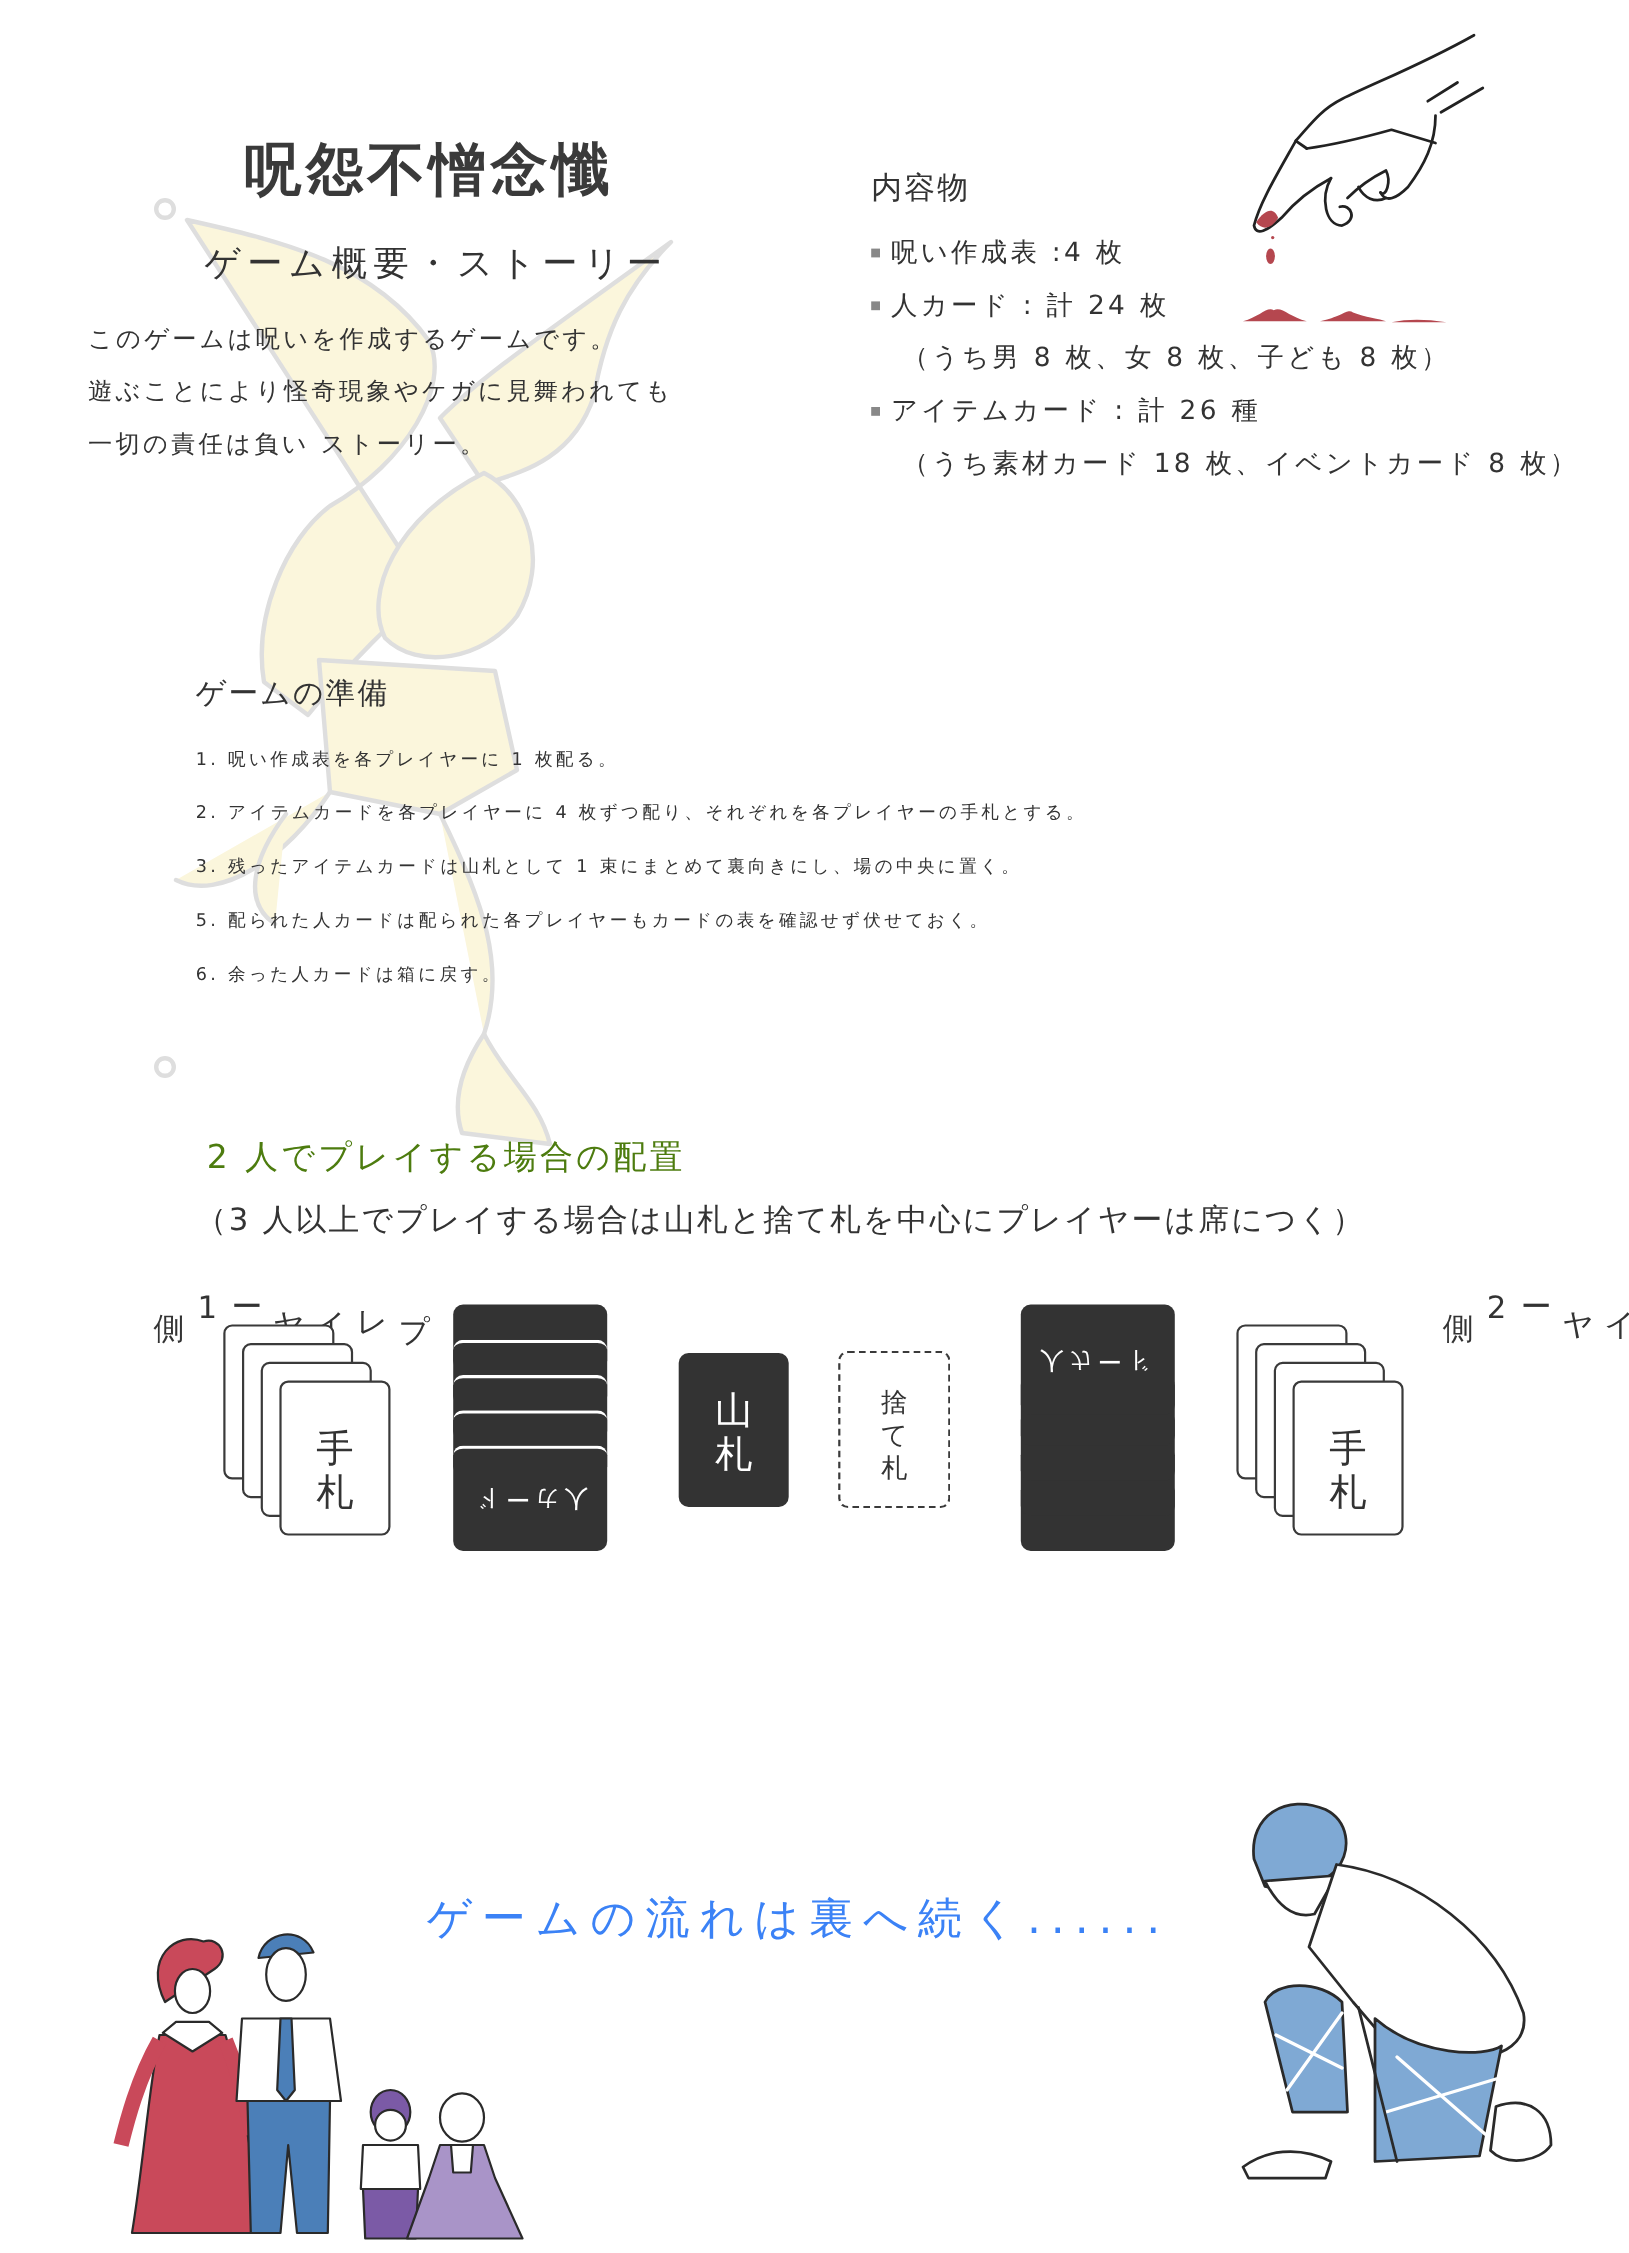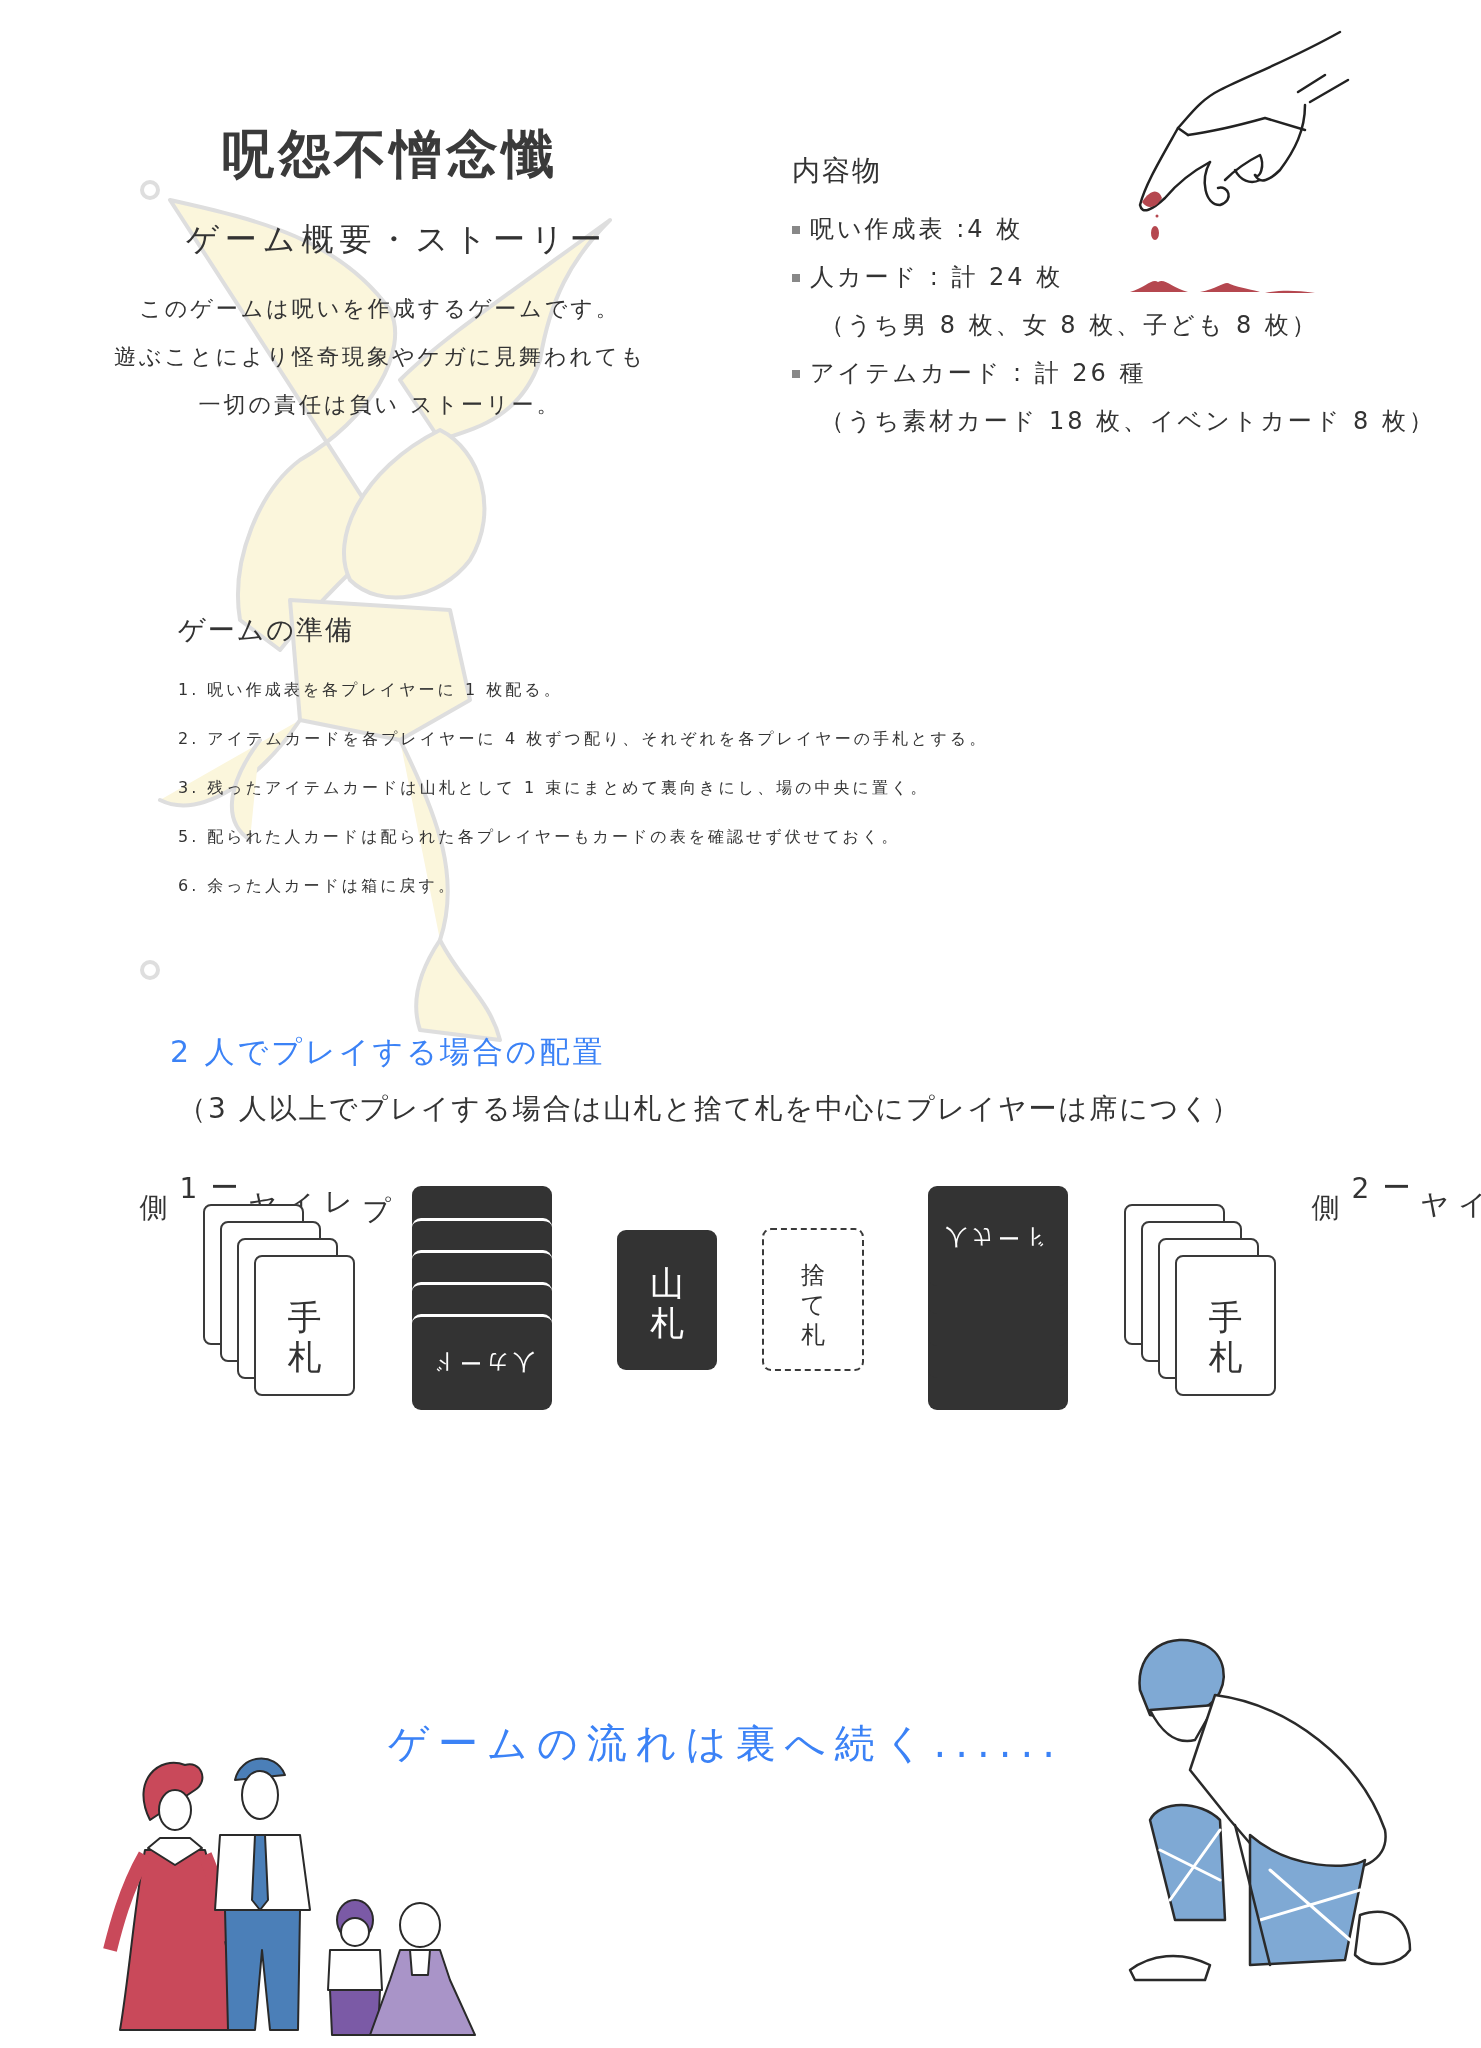--- a/index.html
+++ b/index.html
@@ -8,33 +8,33 @@
     background: #ffffff; color: #333333;
     font-family: "DejaVu Sans", "Liberation Sans", sans-serif;
   }
   .abs { position: absolute; }
   
   .jester { position: absolute; left: 140px; top: 180px; width: 480px; height: 880px; z-index: 0; }
   .content { position: relative; z-index: 1; }
 
   .title { left: 222px; top: 120px; font-size: 52px; font-weight: bold; letter-spacing: 4px; color: #3a3a3a; }
   .subtitle { left: 186px; top: 218px; font-size: 32px; letter-spacing: 6px; color: #333; }
-  .story { left: 80px; width: 600px; top: 285px; text-align: center; font-size: 22px; line-height: 48px; letter-spacing: 3px; color: #333; }
+  .story { left: 80px; width: 600px; top: 285px; font-size: 22px; line-height: 48px; letter-spacing: 3px; color: #333; }
 
   .contents-head { left: 792px; top: 152px; font-size: 28px; color: #333; letter-spacing: 2px; }
   .contents-list { left: 792px; top: 205px; font-size: 24px; line-height: 48px; letter-spacing: 3px; color: #333; }
   .contents-list .bul { display: inline-block; width: 8px; height: 8px; background: #888; margin-right: 10px; vertical-align: middle; }
   .contents-list .sub { padding-left: 28px; }
 
   .hand-illus { left: 1110px; top: 20px; width: 360px; height: 290px; }
 
   .prep-head { left: 178px; top: 612px; font-size: 27px; letter-spacing: 2px; color: #333; }
   .prep-list { left: 178px; top: 665px; font-size: 16px; line-height: 49px; letter-spacing: 3px; color: #333; }
 
-  .layout-head { left: 170px; top: 1032px; font-size: 30px; letter-spacing: 3px; color: #3b82f6; }
+  .layout-head { left: 188px; top: 1032px; font-size: 30px; letter-spacing: 3px; color: #4d7c0f; }
   .layout-note { left: 178px; top: 1090px; font-size: 28px; letter-spacing: 2px; color: #333; }
 
   .vlabel { writing-mode: vertical-rl; text-orientation: upright; font-size: 28px; letter-spacing: 2px; color: #333; }
   .p1-label { left: 134px; top: 1172px; }
   .p2-label { left: 1306px; top: 1172px; }
 
   .hcard { position: absolute; width: 101px; height: 141px; background: #fff; border: 2.5px solid #3a3a3a; border-radius: 8px; box-sizing: border-box; }
   .hcard .txt { position: absolute; left: 0; right: 0; top: 40px; text-align: center; font-size: 34px; line-height: 40px; color: #333; }
 
   .deck { position: absolute; width: 140px; }

